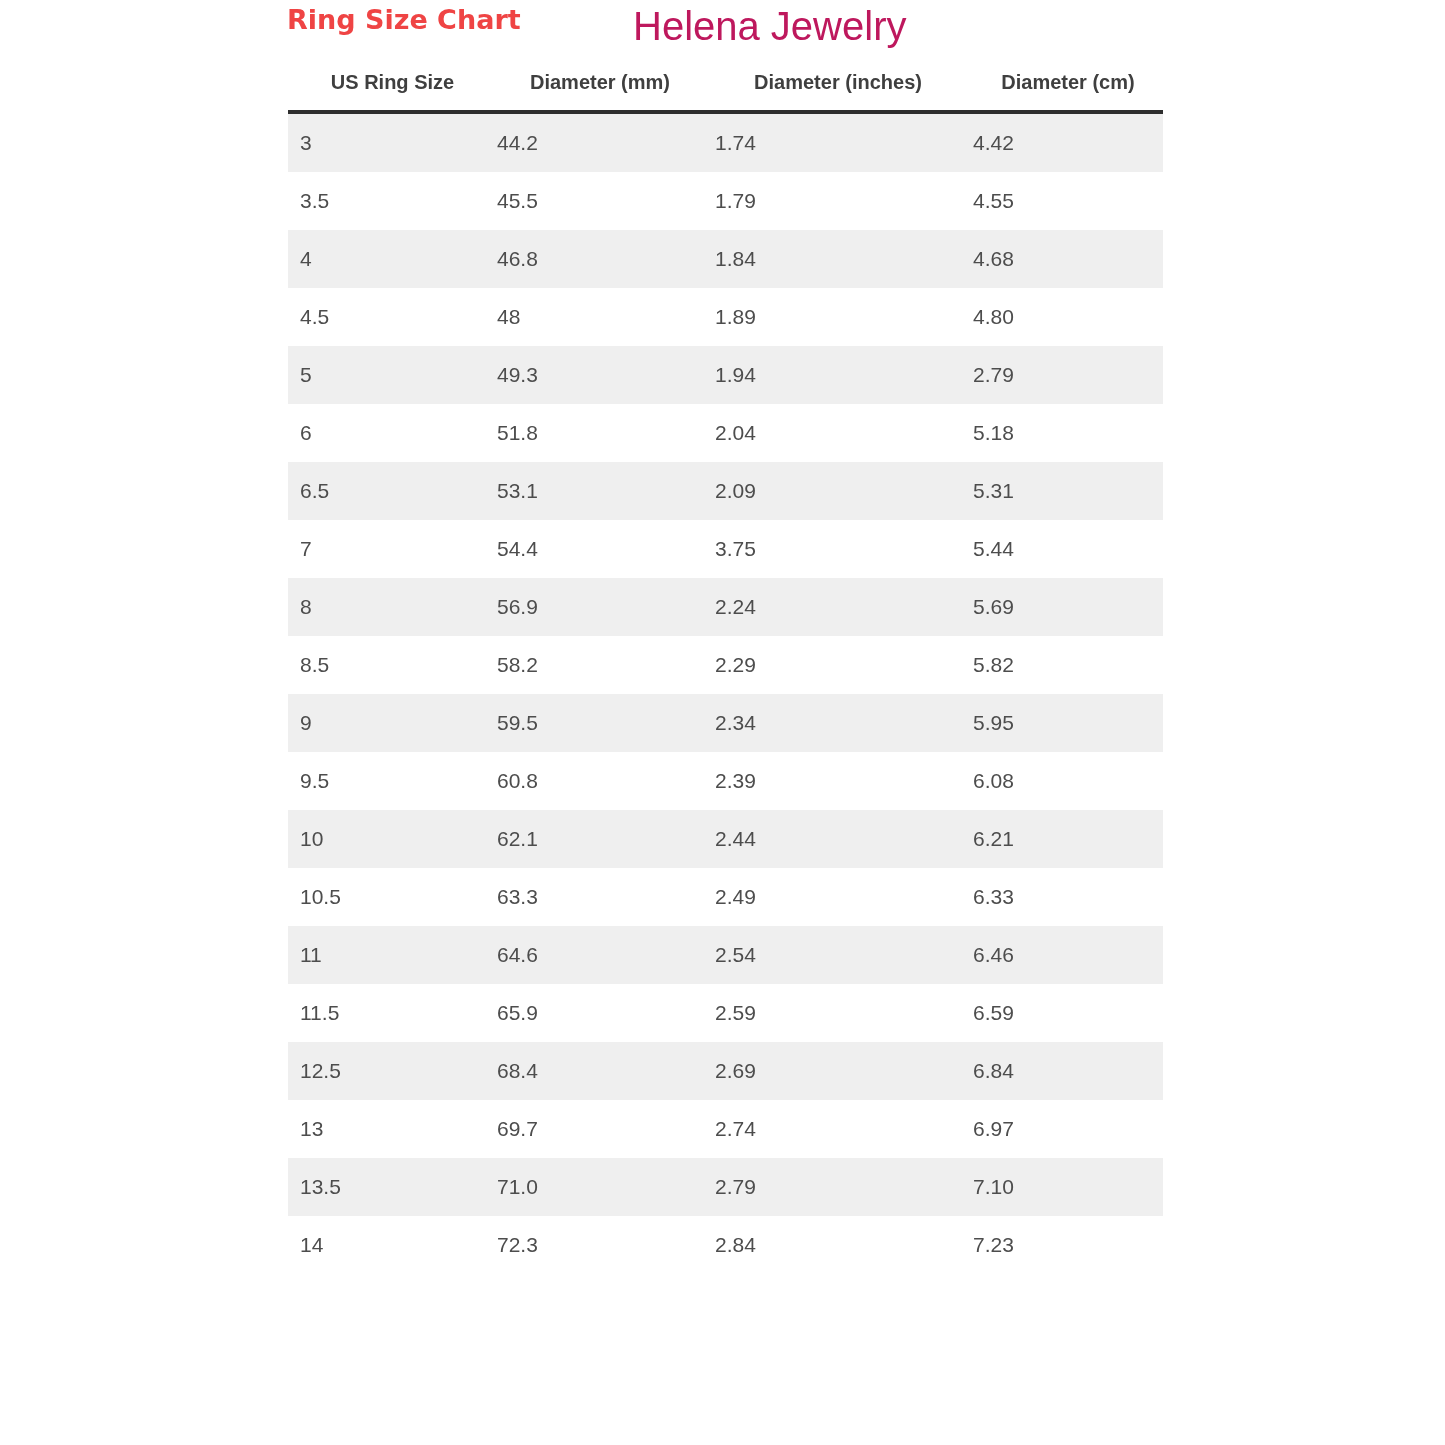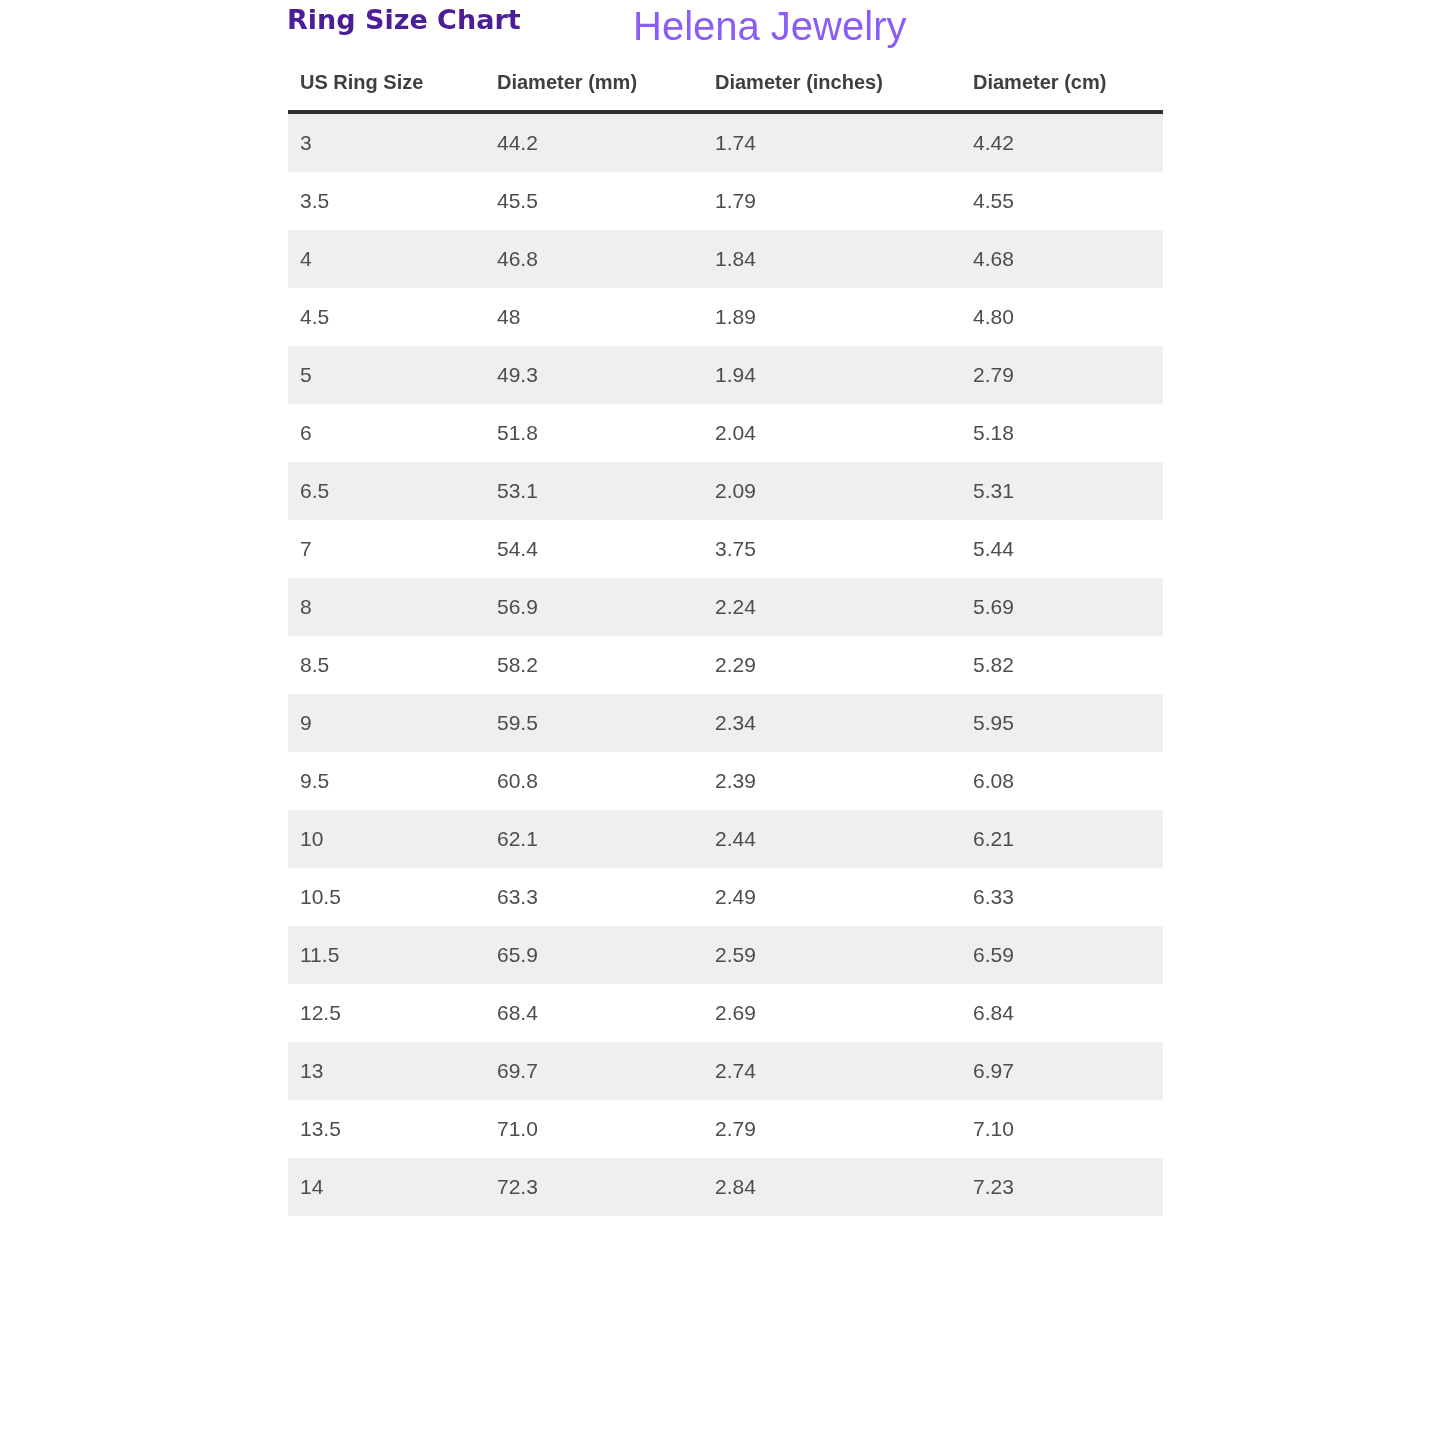--- a/index.html
+++ b/index.html
@@ -18,49 +18,49 @@
     background: #ffffff;
   }
   .page-title {
     position: absolute;
     left: 287px;
     top: 3px;
     margin: 0;
     font-family: "DejaVu Sans", sans-serif;
     font-size: 27px;
     font-weight: bold;
-    color: #4c1d95;
+    color: #ef4444;
     letter-spacing: 0px;
     line-height: 34px;
   }
   .brand {
     position: absolute;
     left: 633px;
     top: 0px;
     font-family: "Liberation Sans", sans-serif;
     font-size: 40px;
     font-weight: 400;
-    color: #8b5cf6;
+    color: #be185d;
     line-height: 52px;
   }
   table.ring-table {
     position: absolute;
     left: 288px;
     top: 55px;
     width: 875px;
     border-collapse: collapse;
     table-layout: fixed;
   }
   table.ring-table col.c1 { width: 197px; }
   table.ring-table col.c2 { width: 218px; }
   table.ring-table col.c3 { width: 258px; }
   table.ring-table col.c4 { width: 202px; }
   table.ring-table th {
     height: 55px;
-    text-align: left;
+    text-align: center;
     vertical-align: middle;
     padding: 0 0 0 12px;
     font-size: 20px;
     font-weight: bold;
     color: #3f3f3f;
     border-bottom: 4px solid #2e2e2e;
     white-space: nowrap;
   }
   table.ring-table td {
     height: 58px;
@@ -182,20 +182,26 @@
           <td>2.44</td>
           <td>6.21</td>
         </tr>
         <tr>
           <td>10.5</td>
           <td>63.3</td>
           <td>2.49</td>
           <td>6.33</td>
         </tr>
         <tr>
+          <td>11</td>
+          <td>64.6</td>
+          <td>2.54</td>
+          <td>6.46</td>
+        </tr>
+        <tr>
           <td>11.5</td>
           <td>65.9</td>
           <td>2.59</td>
           <td>6.59</td>
         </tr>
         <tr>
           <td>12.5</td>
           <td>68.4</td>
           <td>2.69</td>
           <td>6.84</td>

